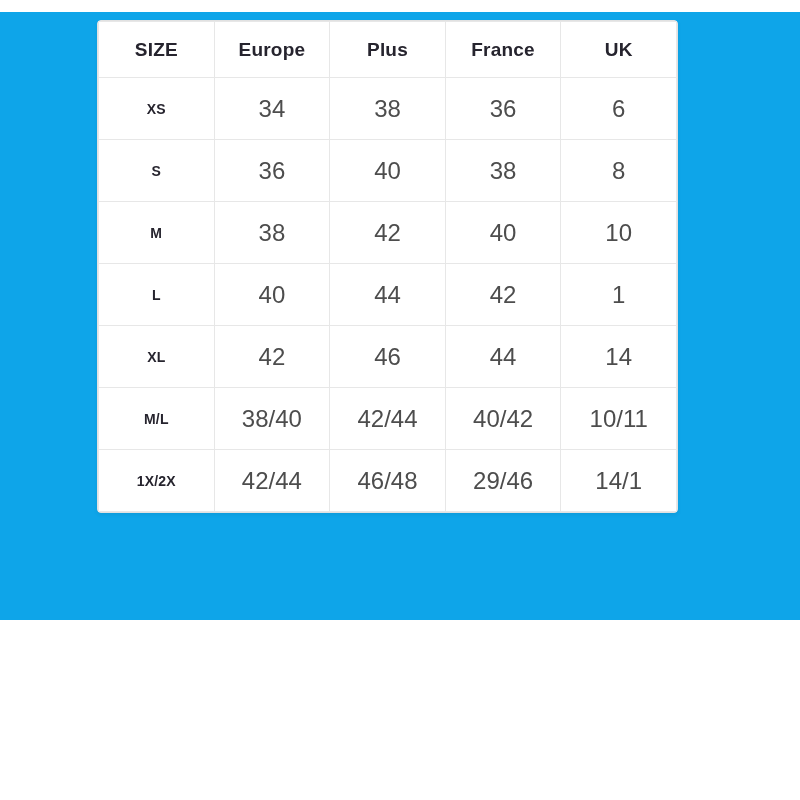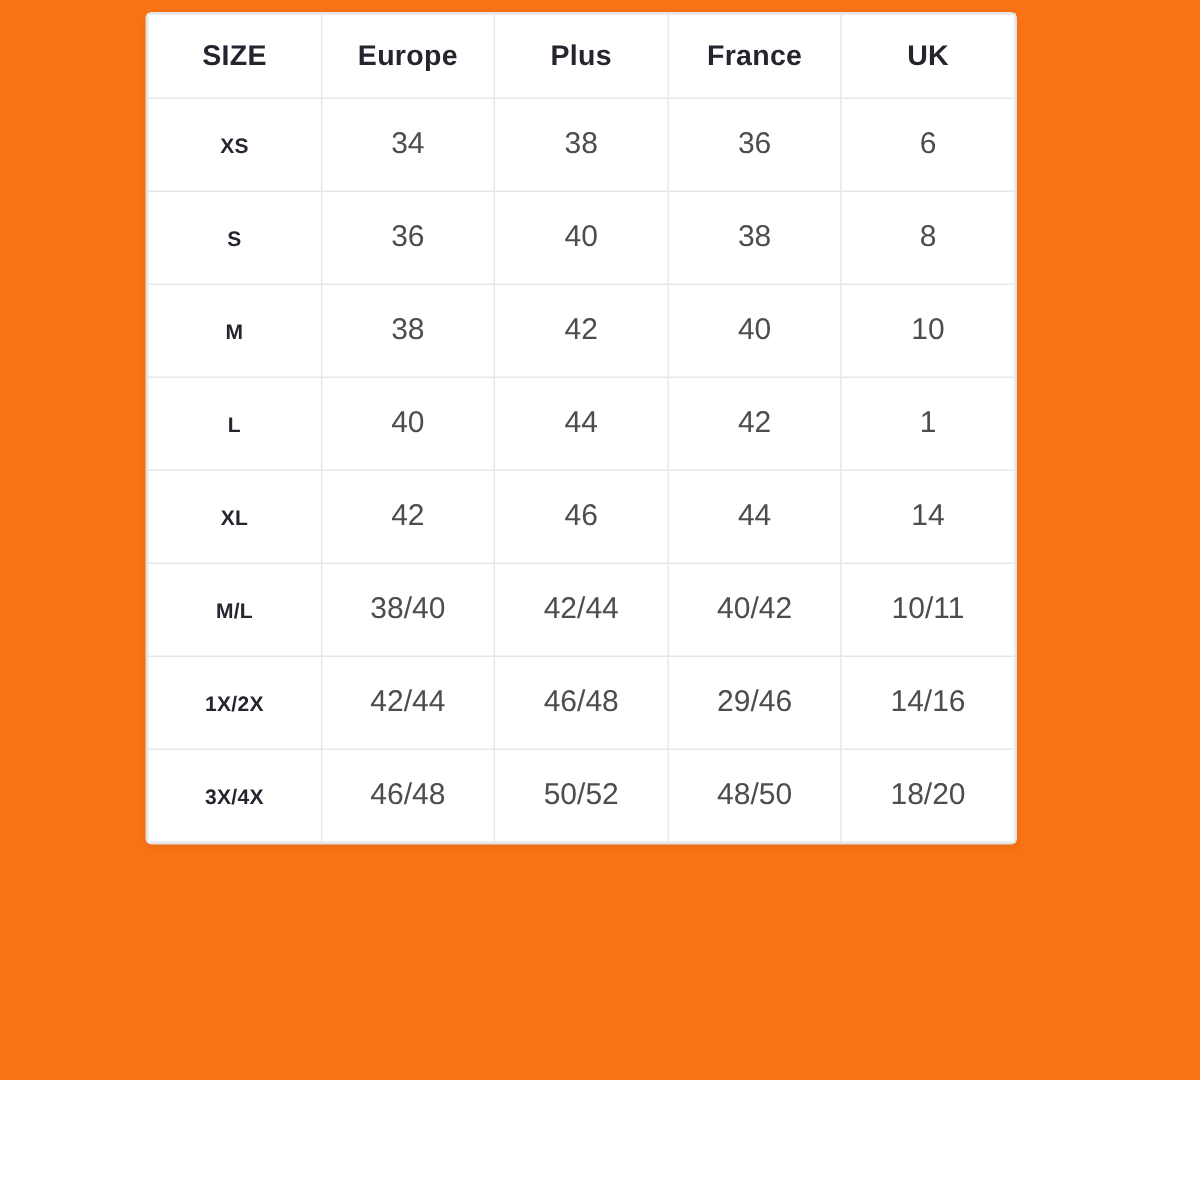--- a/index.html
+++ b/index.html
@@ -4,23 +4,24 @@
 <style>
   html, body {
     margin: 0;
     padding: 0;
     background: #ffffff;
     font-family: "Liberation Sans", sans-serif;
   }
   .page {
     position: relative;
     width: 800px;
-    height: 720px;
-    background: #f97316;
+    height: 608px;
+    background: #0ea5e9;
     overflow: hidden;
+    margin-top: 12px;
   }
   .table-card {
     position: absolute;
     left: 97px;
     width: 581px;
     border: 1px solid #e1e1e1;
     border-radius: 4px;
     background: #ffffff;
     box-shadow: 0 2px 4px rgba(0,0,0,0.06);
     box-sizing: border-box;
@@ -45,21 +46,21 @@
     color: #26242e;
     letter-spacing: 0.2px;
   }
   td.lbl {
     font-size: 14px;
     font-weight: 700;
     color: #26242e;
     letter-spacing: 0.2px;
   }
   td.val {
-    font-size: 20px;
+    font-size: 24px;
     font-weight: 400;
     color: #4d4d4d;
   }
   .main td { height: 61px; }
   .secondary td { height: 59px; }
 </style>
 </head>
 <body>
 
 <div class="page">
@@ -116,27 +117,20 @@
           <td class="val">38/40</td>
           <td class="val">42/44</td>
           <td class="val">40/42</td>
           <td class="val">10/11</td>
         </tr>
         <tr>
           <td class="lbl">1X/2X</td>
           <td class="val">42/44</td>
           <td class="val">46/48</td>
           <td class="val">29/46</td>
-          <td class="val">14/16</td>
-        </tr>
-        <tr>
-          <td class="lbl">3X/4X</td>
-          <td class="val">46/48</td>
-          <td class="val">50/52</td>
-          <td class="val">48/50</td>
-          <td class="val">18/20</td>
+          <td class="val">14/1</td>
         </tr>
       </tbody>
     </table>
   </div>
 
 
 </div>
 
 </body></html>

